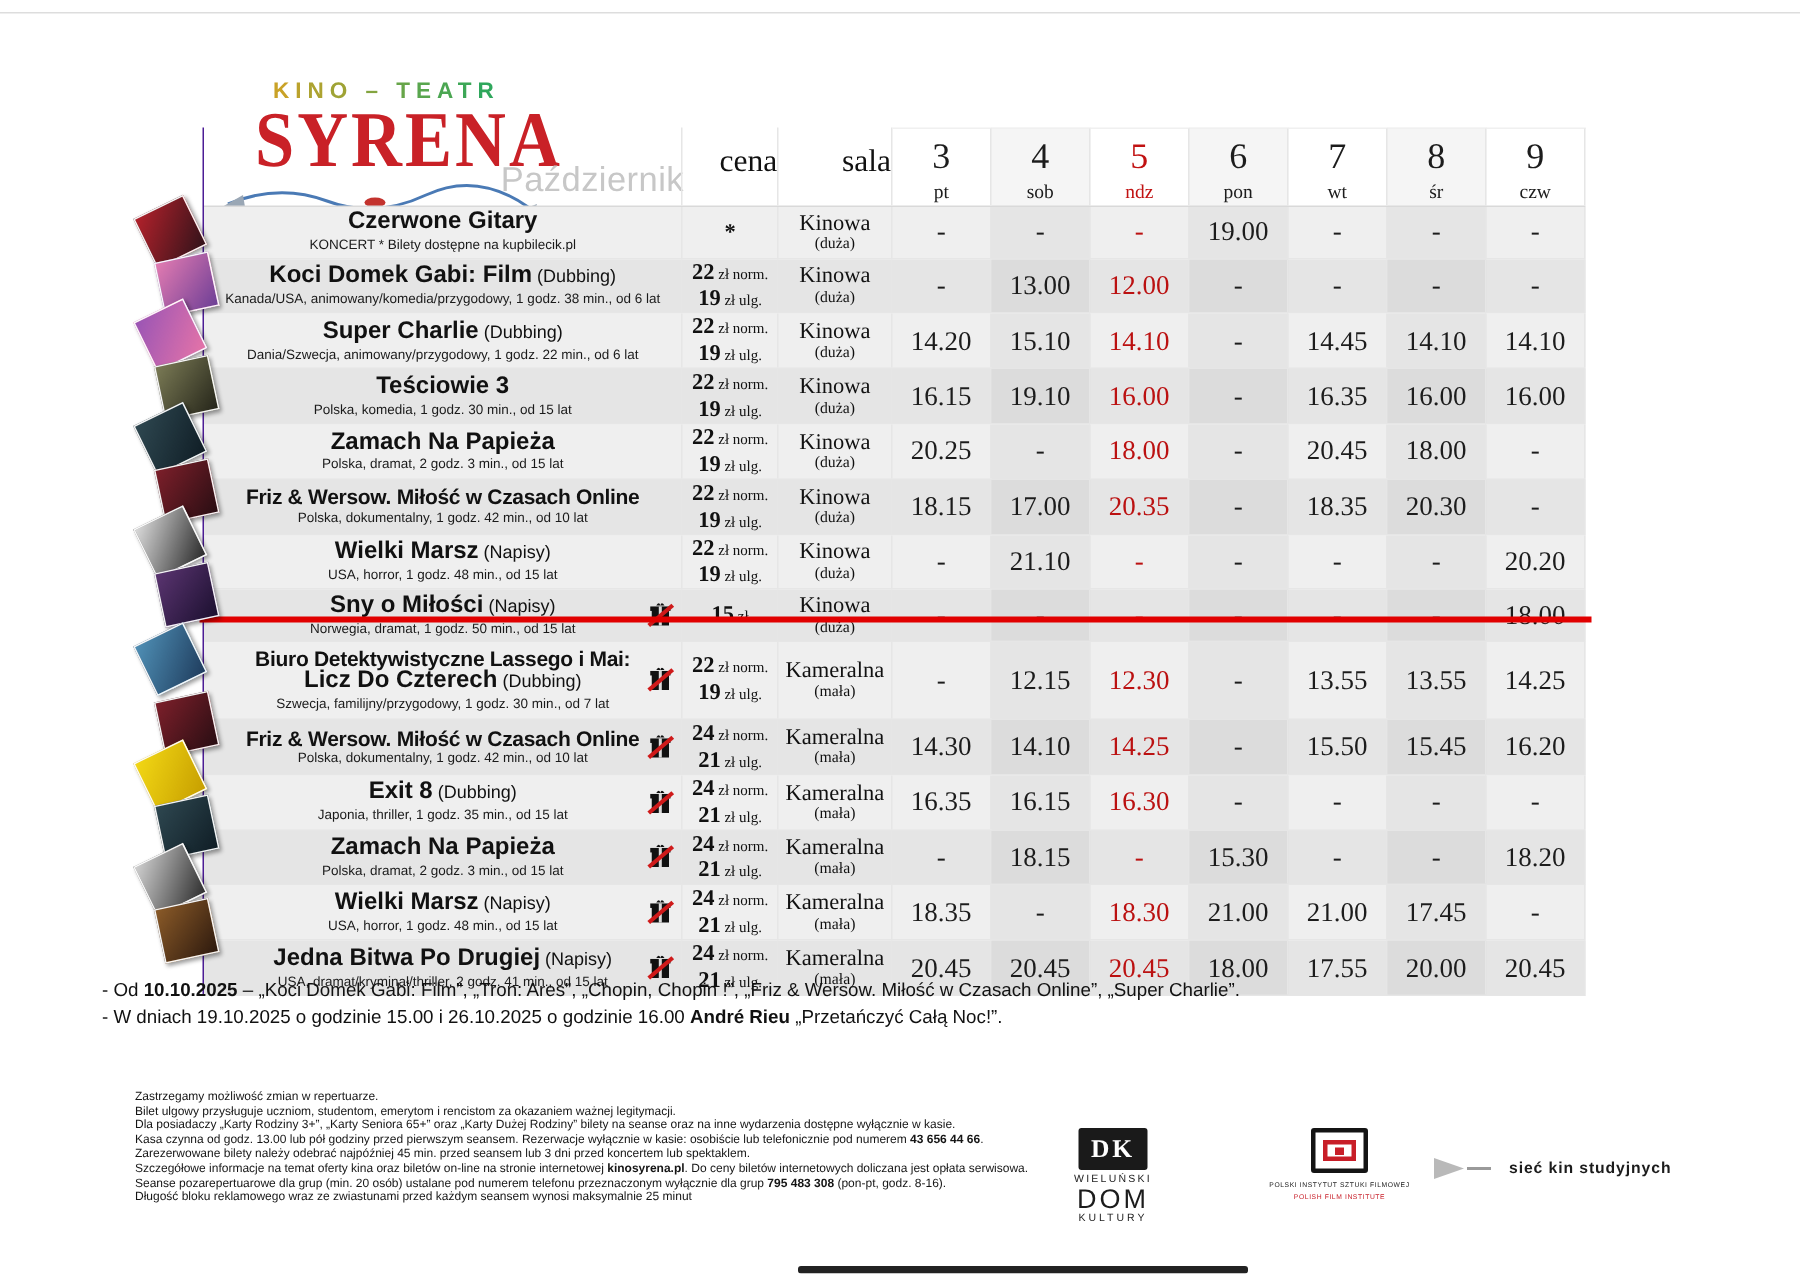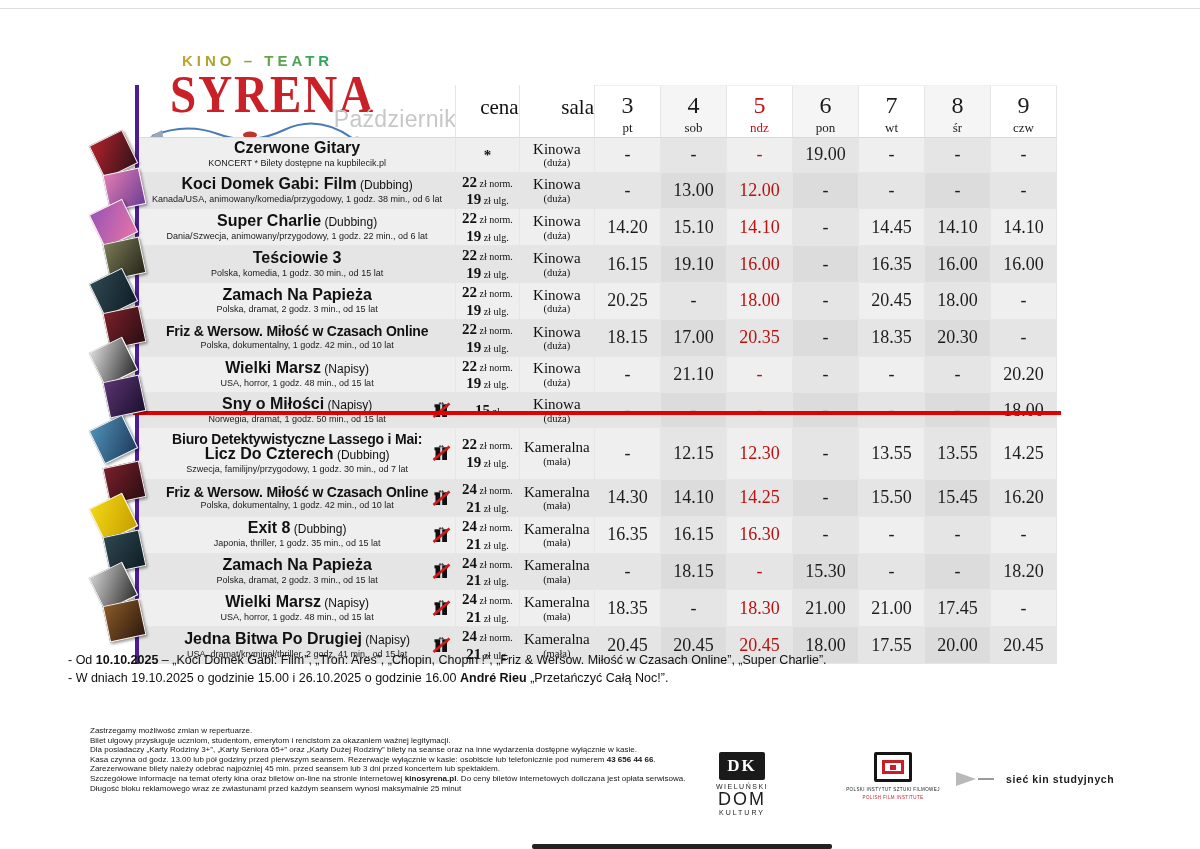--- a/index.html
+++ b/index.html
@@ -11,21 +11,21 @@
 
   
   .logo { position:absolute; left:168px; top:52px; width:220px; }
   .logo-top { font-size:15px; font-weight:700; letter-spacing:4px; padding-left:14px; white-space:pre; }
   .logo-name { font-family:"Liberation Serif", serif; font-weight:700; font-size:47px; line-height:0.95; color:#c92127; letter-spacing:2px; transform:scaleY(1.12); transform-origin:left top; padding-left:2px; }
   .logo-wave { position:absolute; left:-22px; top:62px; }
 
   .month { position:absolute; left:284px; top:106px; width:172px; text-align:right; font-size:23px; color:#c7c7c7; letter-spacing:.3px; }
 
   
-  .table { position:absolute; left:135px; top:85px; width:922px; border-left:4px solid #4c1d95; }
+  .table { position:absolute; left:135px; top:85px; width:922px; border-left:1px solid #4c1d95; }
   .hrow { display:flex; height:53px; border-bottom:1px solid #d9d9d9; }
   .cell { border-right:1px solid #e6e6e6; }
   .head-title { width:320px; }
   .cenac { width:64px; } .salac { width:76px; } .timec { width:66px; flex:none; }
   .head-label { display:flex; align-items:flex-end; justify-content:center; padding-bottom:7px;
     font-family:"Liberation Serif", serif; font-size:21px; }
   .day-head { display:flex; flex-direction:column; align-items:center; padding-top:5px; border-top:1px solid #f0f0f0; }
   .day-num { font-family:"Liberation Serif", serif; font-size:24px; line-height:1; }
   .day-abbr { font-family:"Liberation Serif", serif; font-size:13px; margin-top:3px; }
   .day-head.red .day-num, .day-head.red .day-abbr { color:#c11212; }
@@ -505,20 +505,21 @@
       <div class="note-line"><span>- W dniach 19.10.2025 o godzinie 15.00 i 26.10.2025 o godzinie 16.00 </span><span class="b">André Rieu</span><span> „Przetańczyć Całą Noc!”.</span></div>
     </div>
 
   <div class="fine">
       <div class="fine-line"><span>Zastrzegamy możliwość zmian w repertuarze.</span></div>
       <div class="fine-line"><span>Bilet ulgowy przysługuje uczniom, studentom, emerytom i rencistom za okazaniem ważnej legitymacji.</span></div>
       <div class="fine-line"><span>Dla posiadaczy „Karty Rodziny 3+”, „Karty Seniora 65+” oraz „Karty Dużej Rodziny” bilety na seanse oraz na inne wydarzenia dostępne wyłącznie w kasie.</span></div>
       <div class="fine-line"><span>Kasa czynna od godz. 13.00 lub pół godziny przed pierwszym seansem. Rezerwacje wyłącznie w kasie: osobiście lub telefonicznie pod numerem </span><span class="b">43 656 44 66</span><span>.</span></div>
       <div class="fine-line"><span>Zarezerwowane bilety należy odebrać najpóźniej 45 min. przed seansem lub 3 dni przed koncertem lub spektaklem.</span></div>
       <div class="fine-line"><span>Szczegółowe informacje na temat oferty kina oraz biletów on-line na stronie internetowej </span><span class="b">kinosyrena.pl</span><span>. Do ceny biletów internetowych doliczana jest opłata serwisowa.</span></div>
+      <div class="fine-line"><span>Seanse pozarepertuarowe dla grup (min. 20 osób) ustalane pod numerem telefonu przeznaczonym wyłącznie dla grup </span><span class="b">795 483 308</span><span> (pon-pt, godz. 8-16).</span></div>
       <div class="fine-line"><span>Długość bloku reklamowego wraz ze zwiastunami przed każdym seansem wynosi maksymalnie 25 minut</span></div>
     </div>
 
   <div class="wdk">
     <div class="wdk-mark">DK</div>
     <div class="wdk-l1">WIELUŃSKI</div>
     <div class="wdk-l2">DOM</div>
     <div class="wdk-l3">KULTURY</div>
   </div>
 

